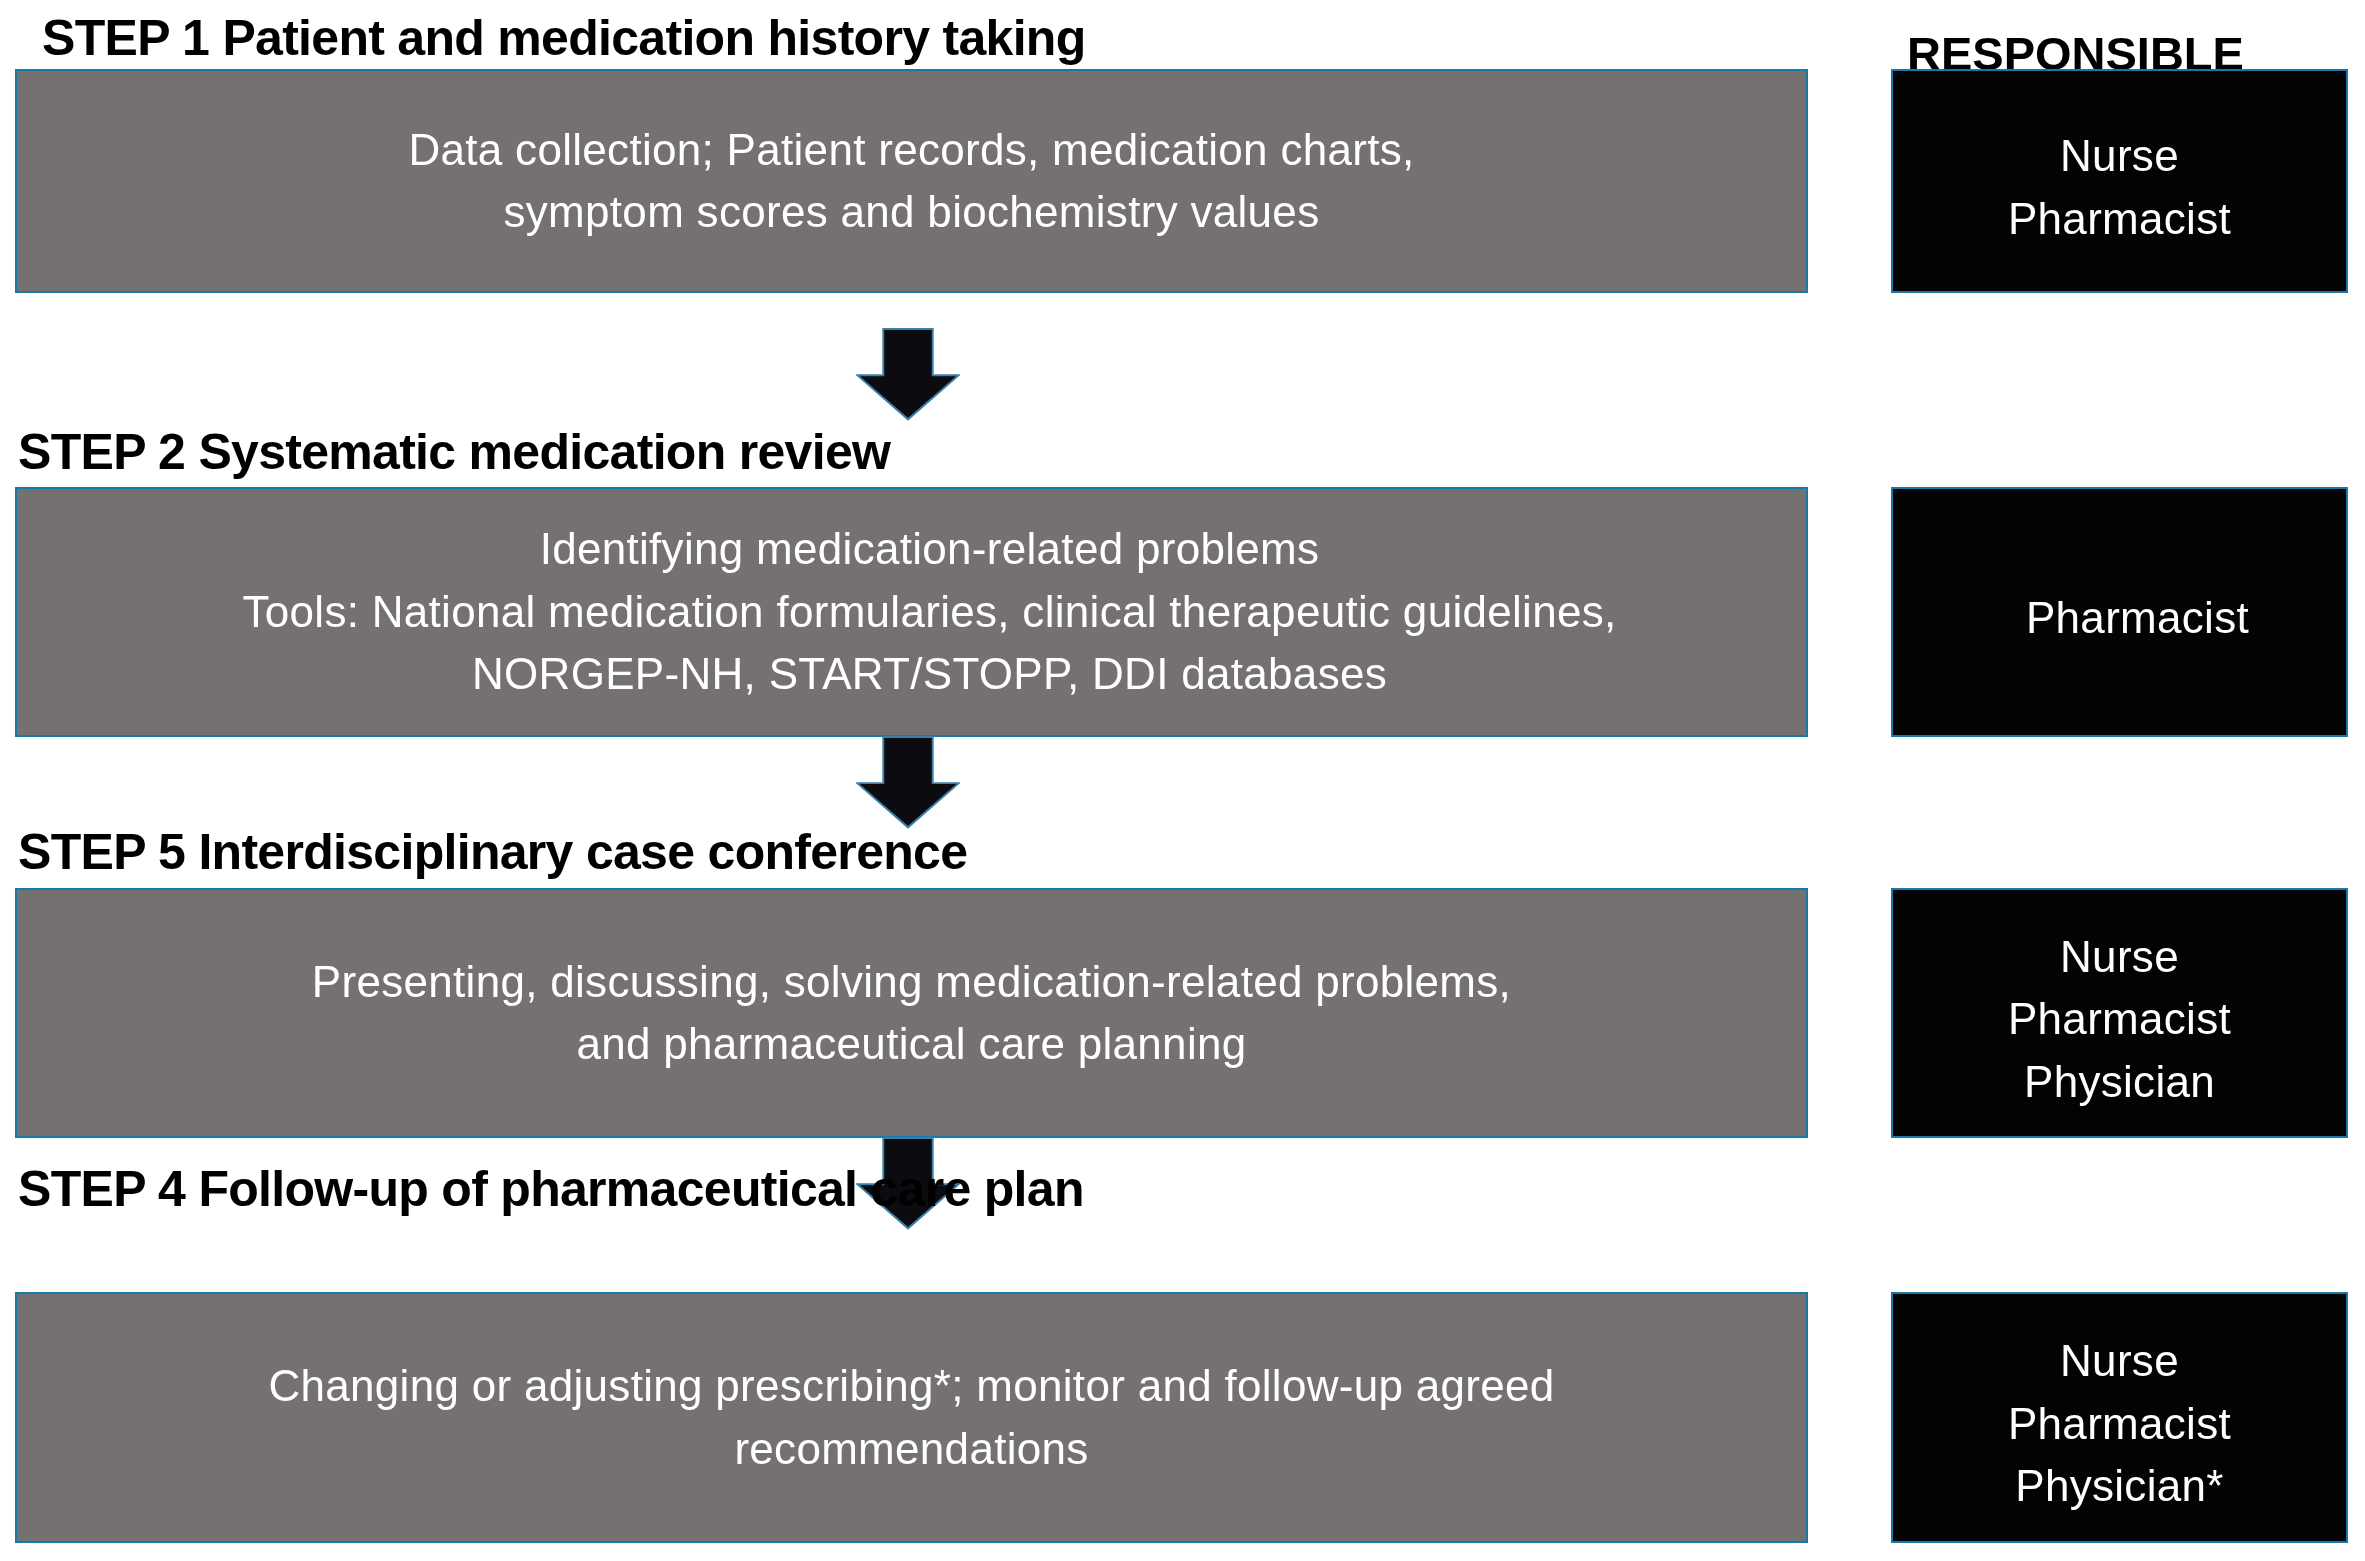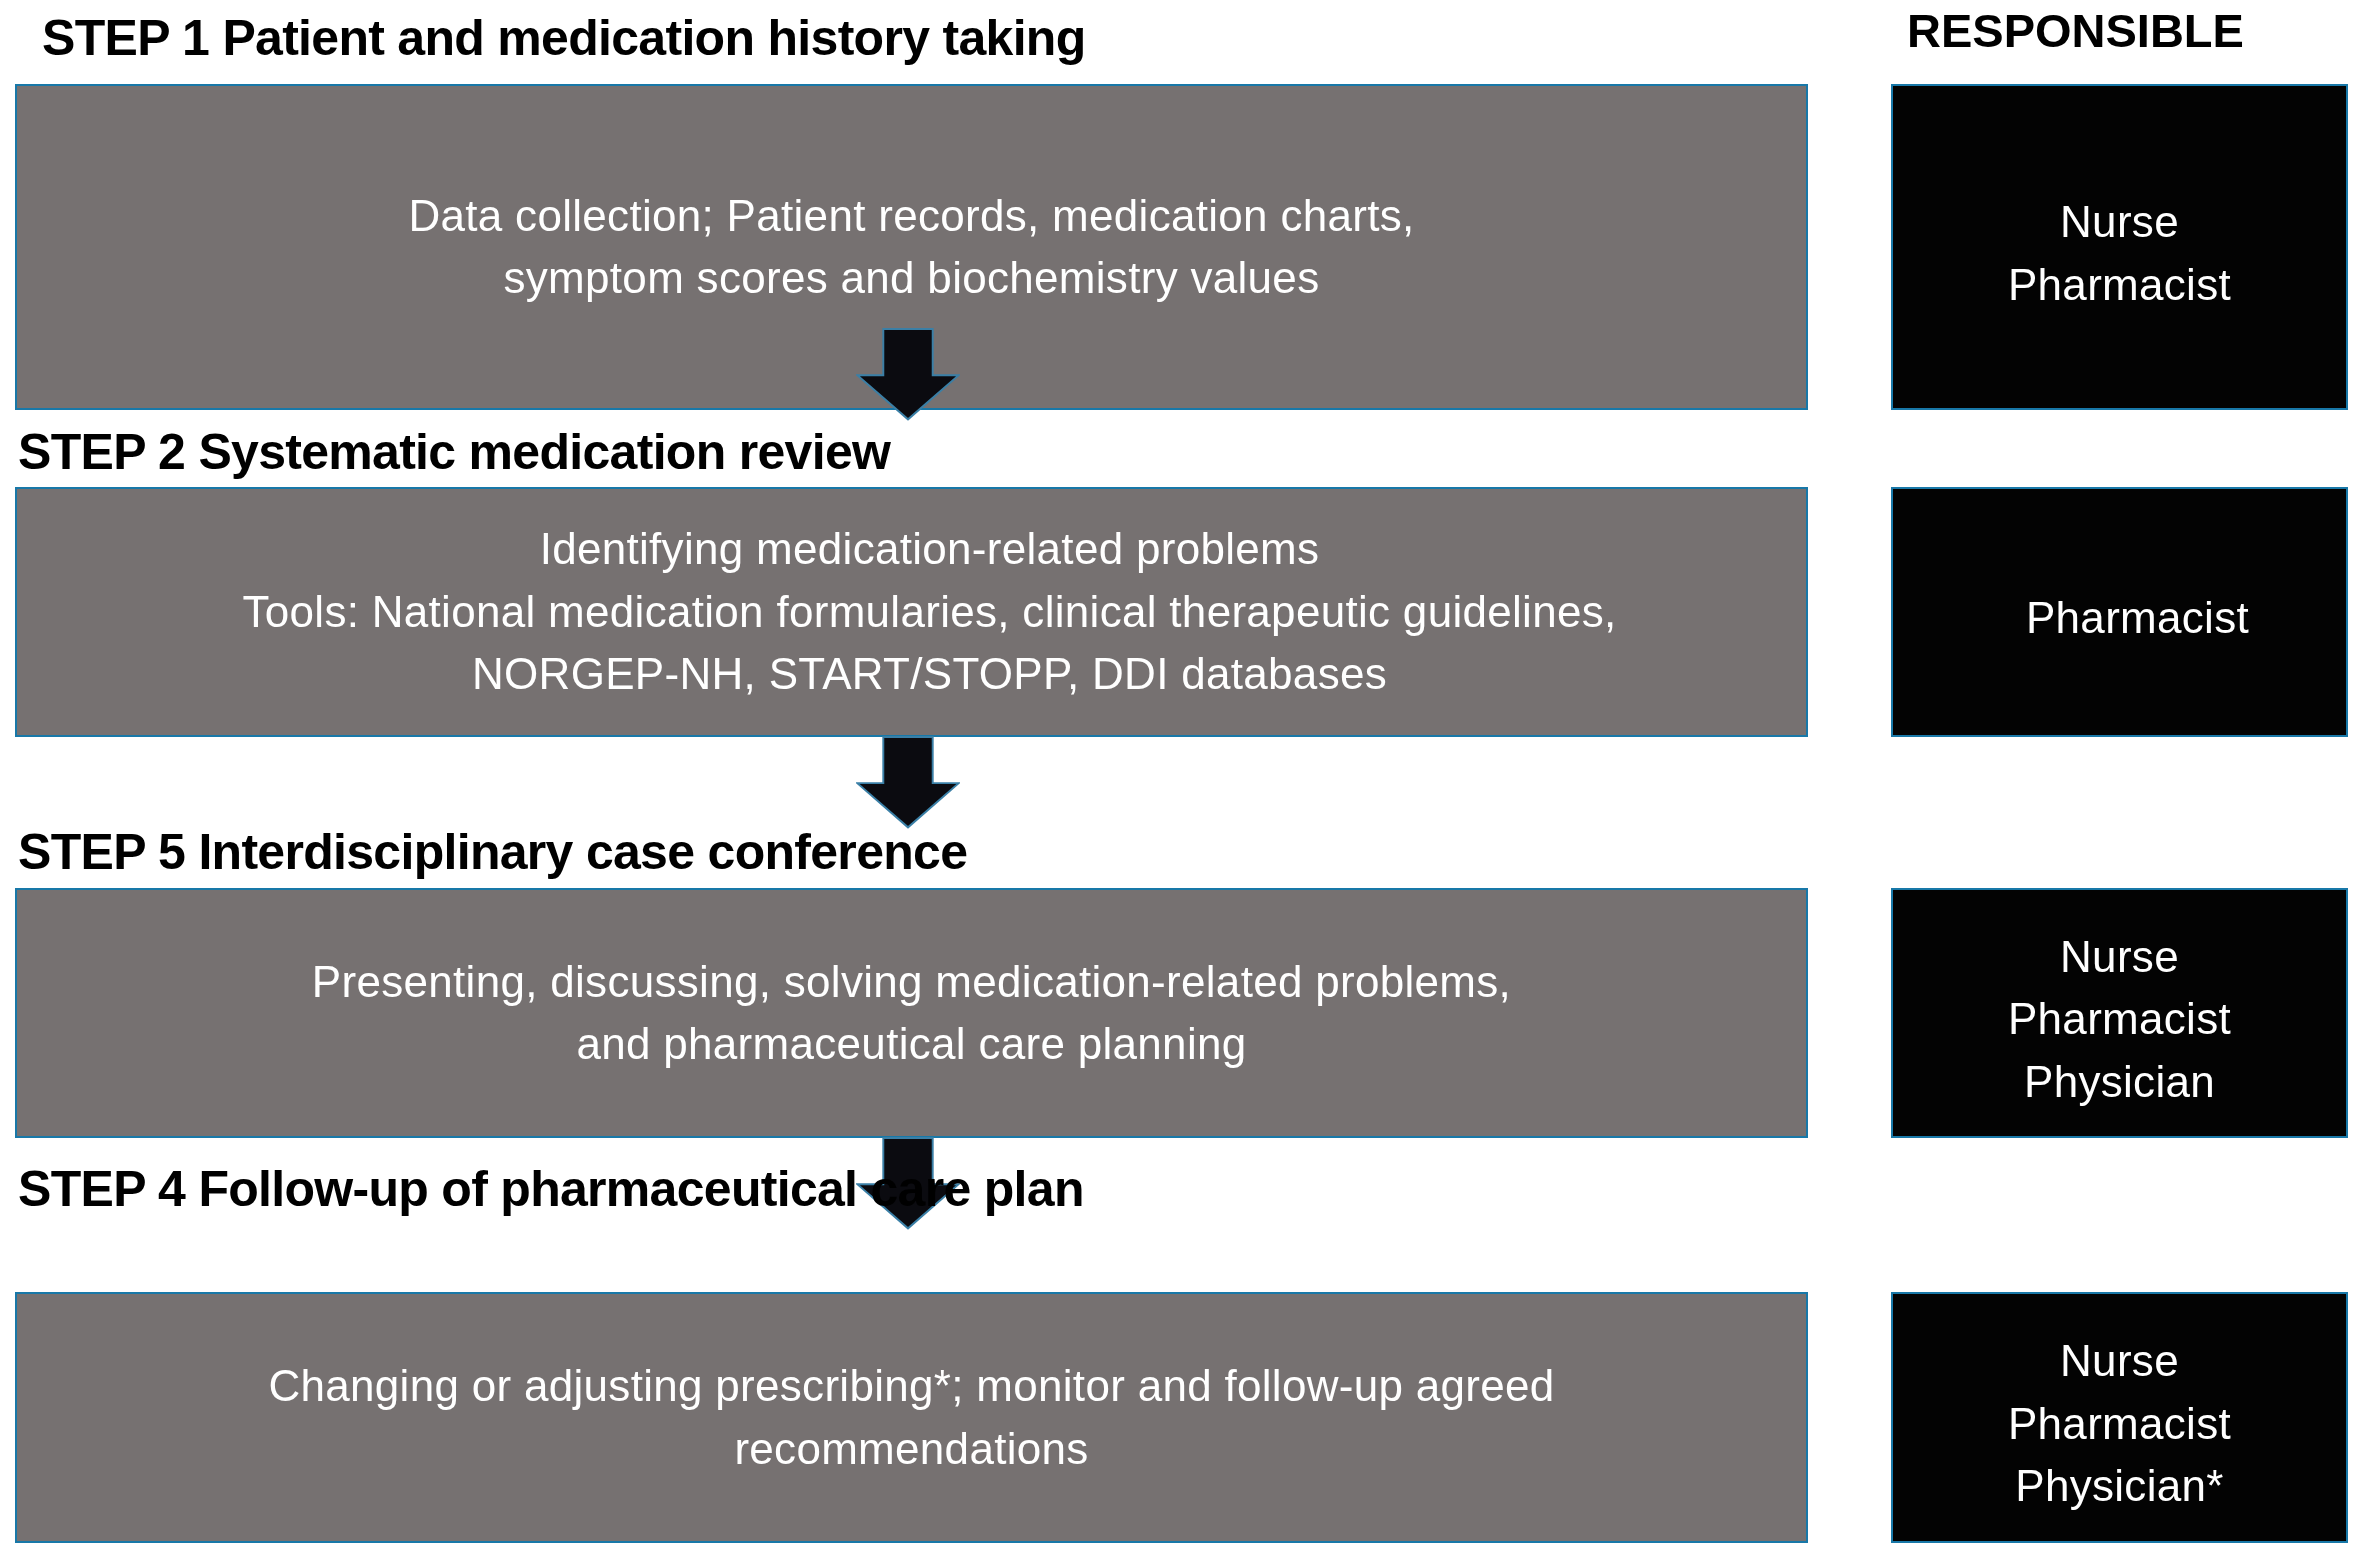--- a/index.html
+++ b/index.html
@@ -18,21 +18,21 @@
     color:#000000;
     letter-spacing:-0.7px;
     white-space:nowrap;
   }
   .t1{ top:9px;margin-left:24px; }
   .t2{ top:423px; }
   .t3{ top:823px; }
   .t4{ top:1160px; }
   .responsible-header {
     position:absolute;
-    left:1907px; top:3px;
+    left:1907px; top:26px;
     font-size:47px;
     font-weight:bold;
     color:#000000;
     white-space:nowrap;
   }
   .gray-box {
     position:absolute;
     left:15px; width:1793px;
     background:#767171;
     border:2.6px solid #1878a8;
@@ -40,21 +40,21 @@
     display:flex; align-items:center; justify-content:center;
   }
   .black-box {
     position:absolute;
     left:1891px; width:457px;
     background:#030303;
     border:2.6px solid #1878a8;
     box-sizing:border-box;
     display:flex; align-items:center; justify-content:center;
   }
-  .b1{ top:84px;  height:326px; }
+  .b1{ top:69px;  height:224px; }
   .b2{ top:487px;  height:250px;padding-left:36px; }
   .b3{ top:888px; height:250px; }
   .b4{ top:1292px; height:251px; }
   .box-text {
     color:#ffffff;
     font-size:44px;
     line-height:1.42;
     letter-spacing:0.3px;
     text-align:center;
     white-space:pre-line;

